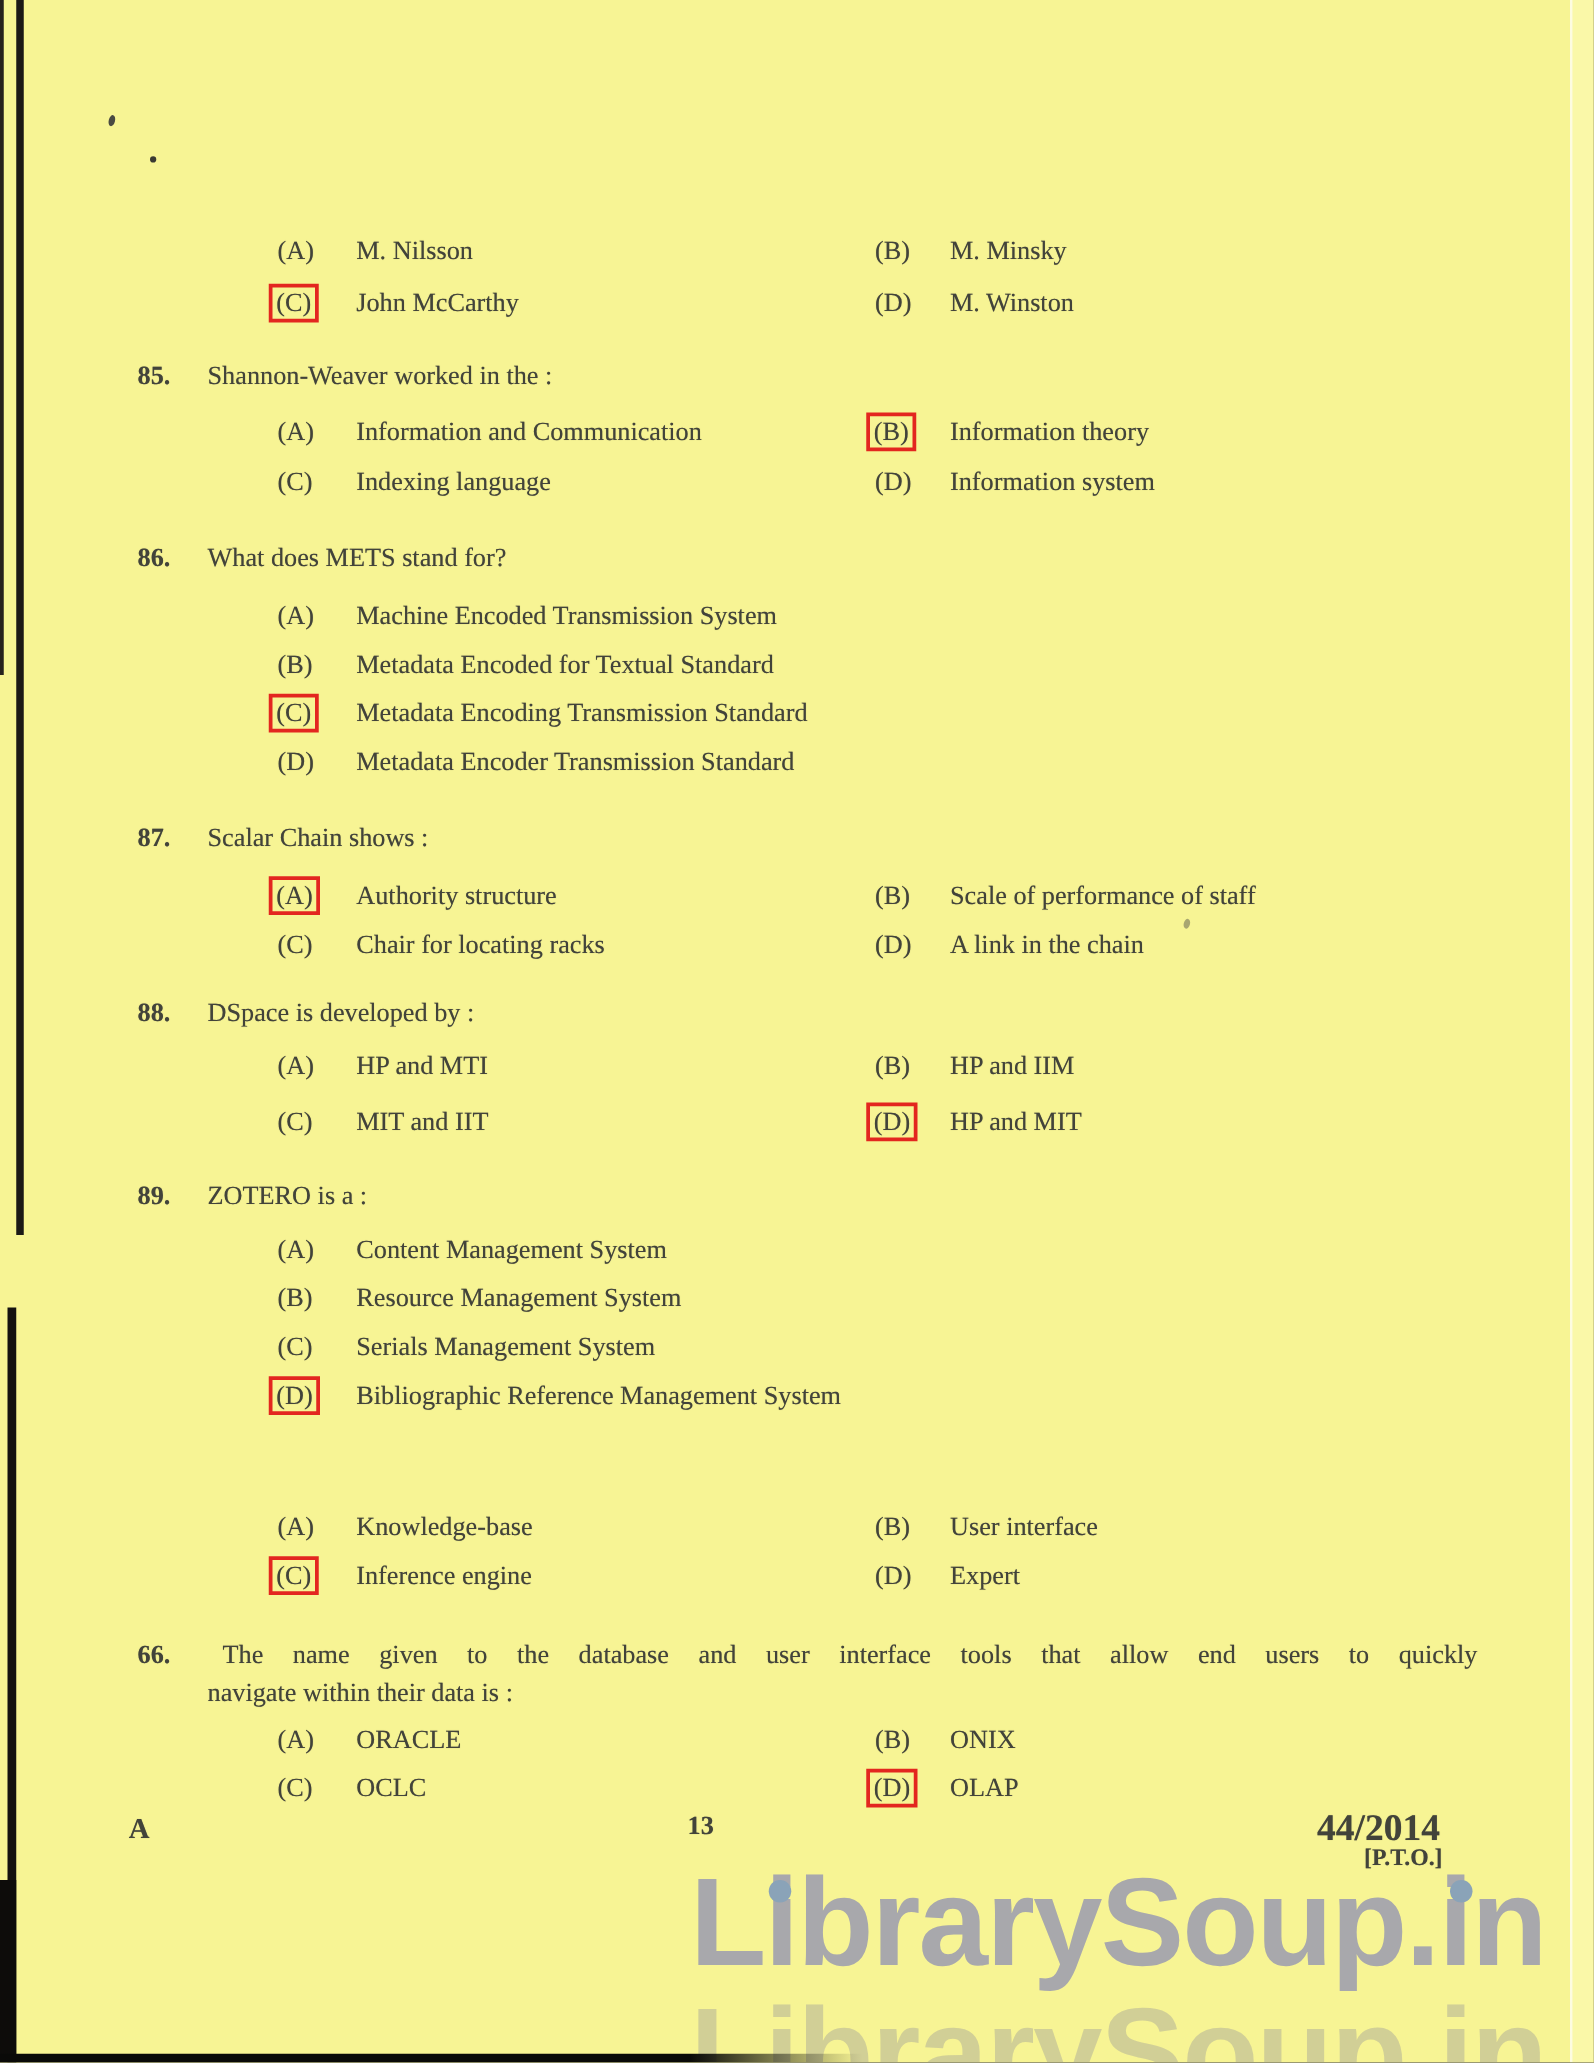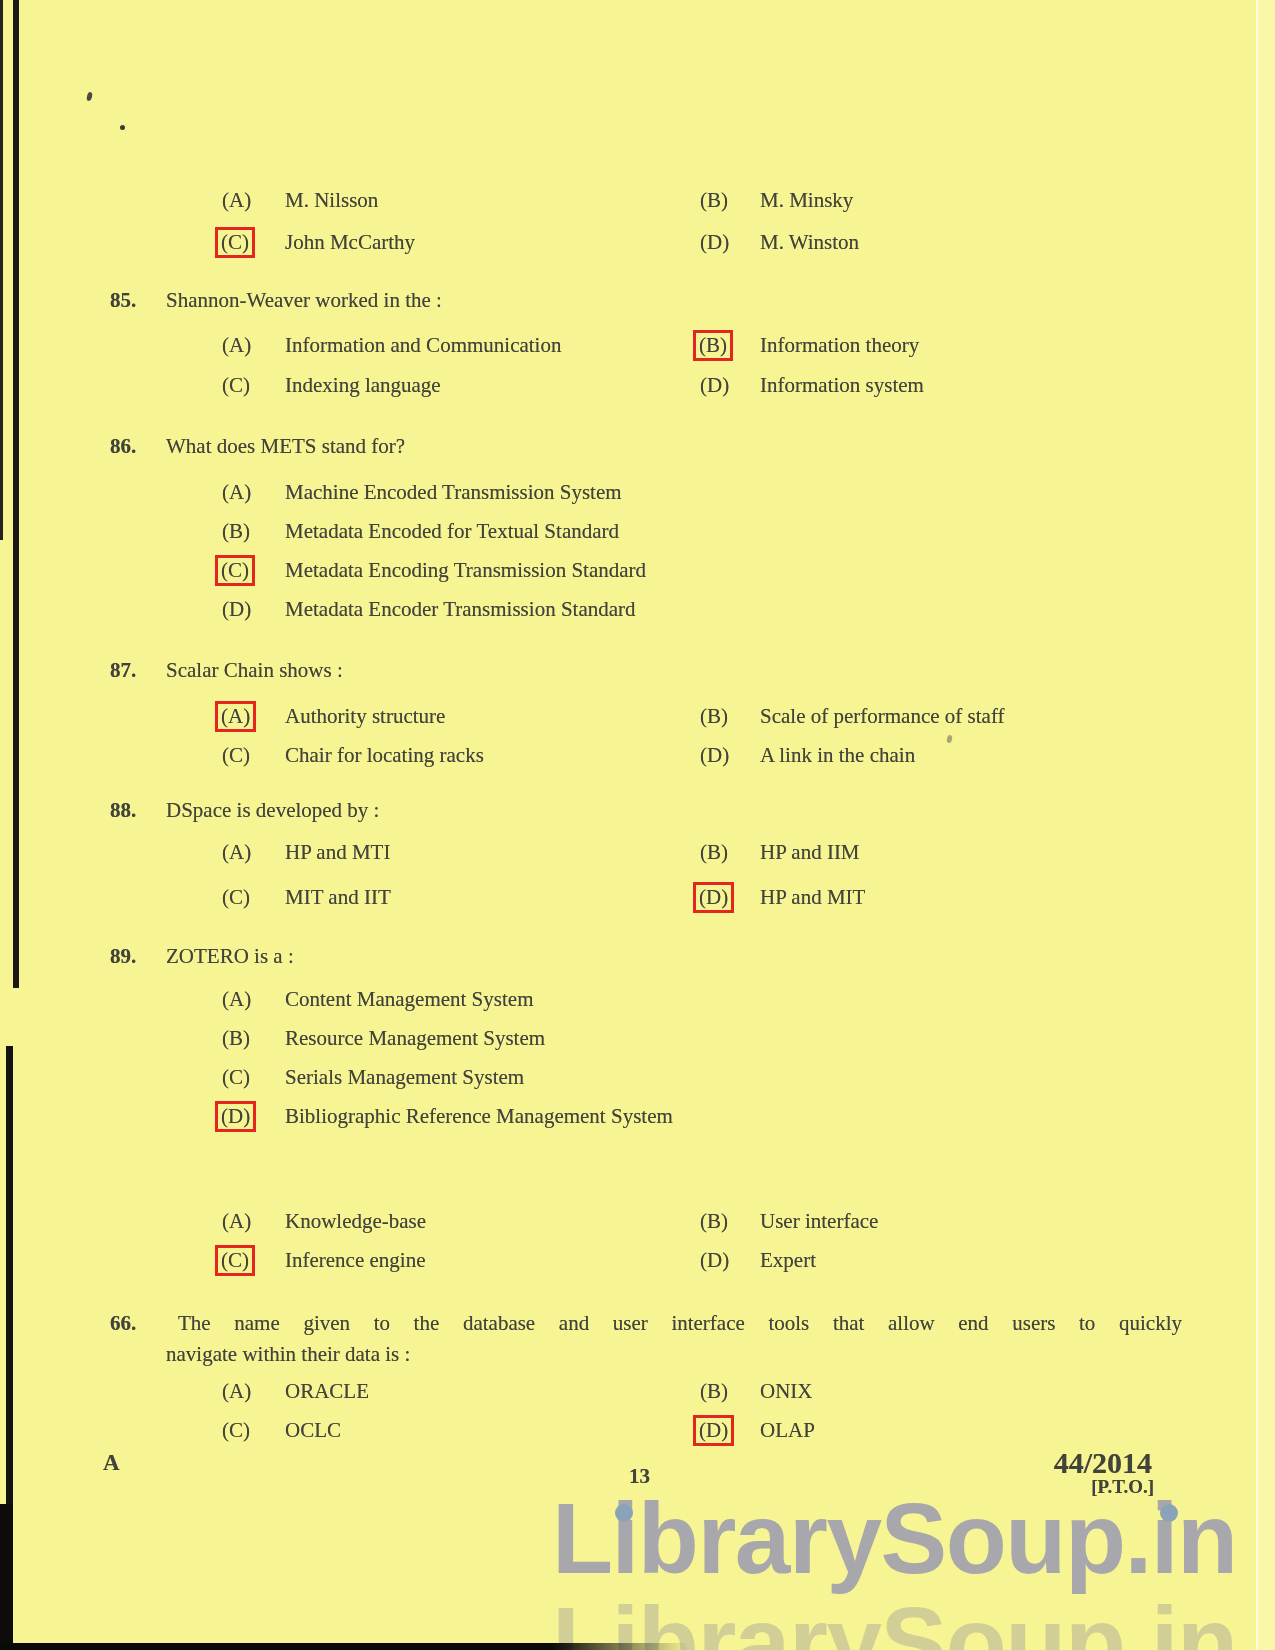--- a/index.html
+++ b/index.html
@@ -18,21 +18,21 @@
          text-align:justify;text-align-last:justify;margin-left:12px;}
   .qline2{position:absolute;left:166px;white-space:nowrap;font-size:21px;line-height:26px;text-align:center;}
   
   .opt{position:absolute;white-space:nowrap;font-size:21px;line-height:26px;}
   .letter{display:inline-block;width:63px;}
   .letter.rt{width:60px;}
   .abox{display:inline-block;border:3px solid #e3261f;padding:0 3px 1px 3px;margin:-4px 0 0 -7px;line-height:24px;}
   
   .foot{position:absolute;font-weight:bold;white-space:nowrap;}
   .foot-a{left:103px;top:1450px;font-size:23px;}
-  .foot-pg{left:550px;top:1448px;width:100px;text-align:right;font-size:21px;margin-top:16px;}
+  .foot-pg{left:550px;top:1448px;width:100px;text-align:left;font-size:21px;}
   .foot-code{right:123px;top:1446px;font-size:30px;}
   .foot-pto{right:121px;top:1476px;font-size:19px;}
   
   .watermark{
     position:absolute;left:552px;top:1488px;line-height:1;white-space:nowrap;
     font-family:"Liberation Sans",sans-serif;font-weight:bold;
     font-size:100px;letter-spacing:-1.5px;color:#a8a8ac;
   }
   .watermark.ghost{top:1592px;color:rgba(148,148,154,0.38);}
   .wm-dot{position:absolute;width:18px;height:18px;border-radius:50%;background:#8aa3b8;}

